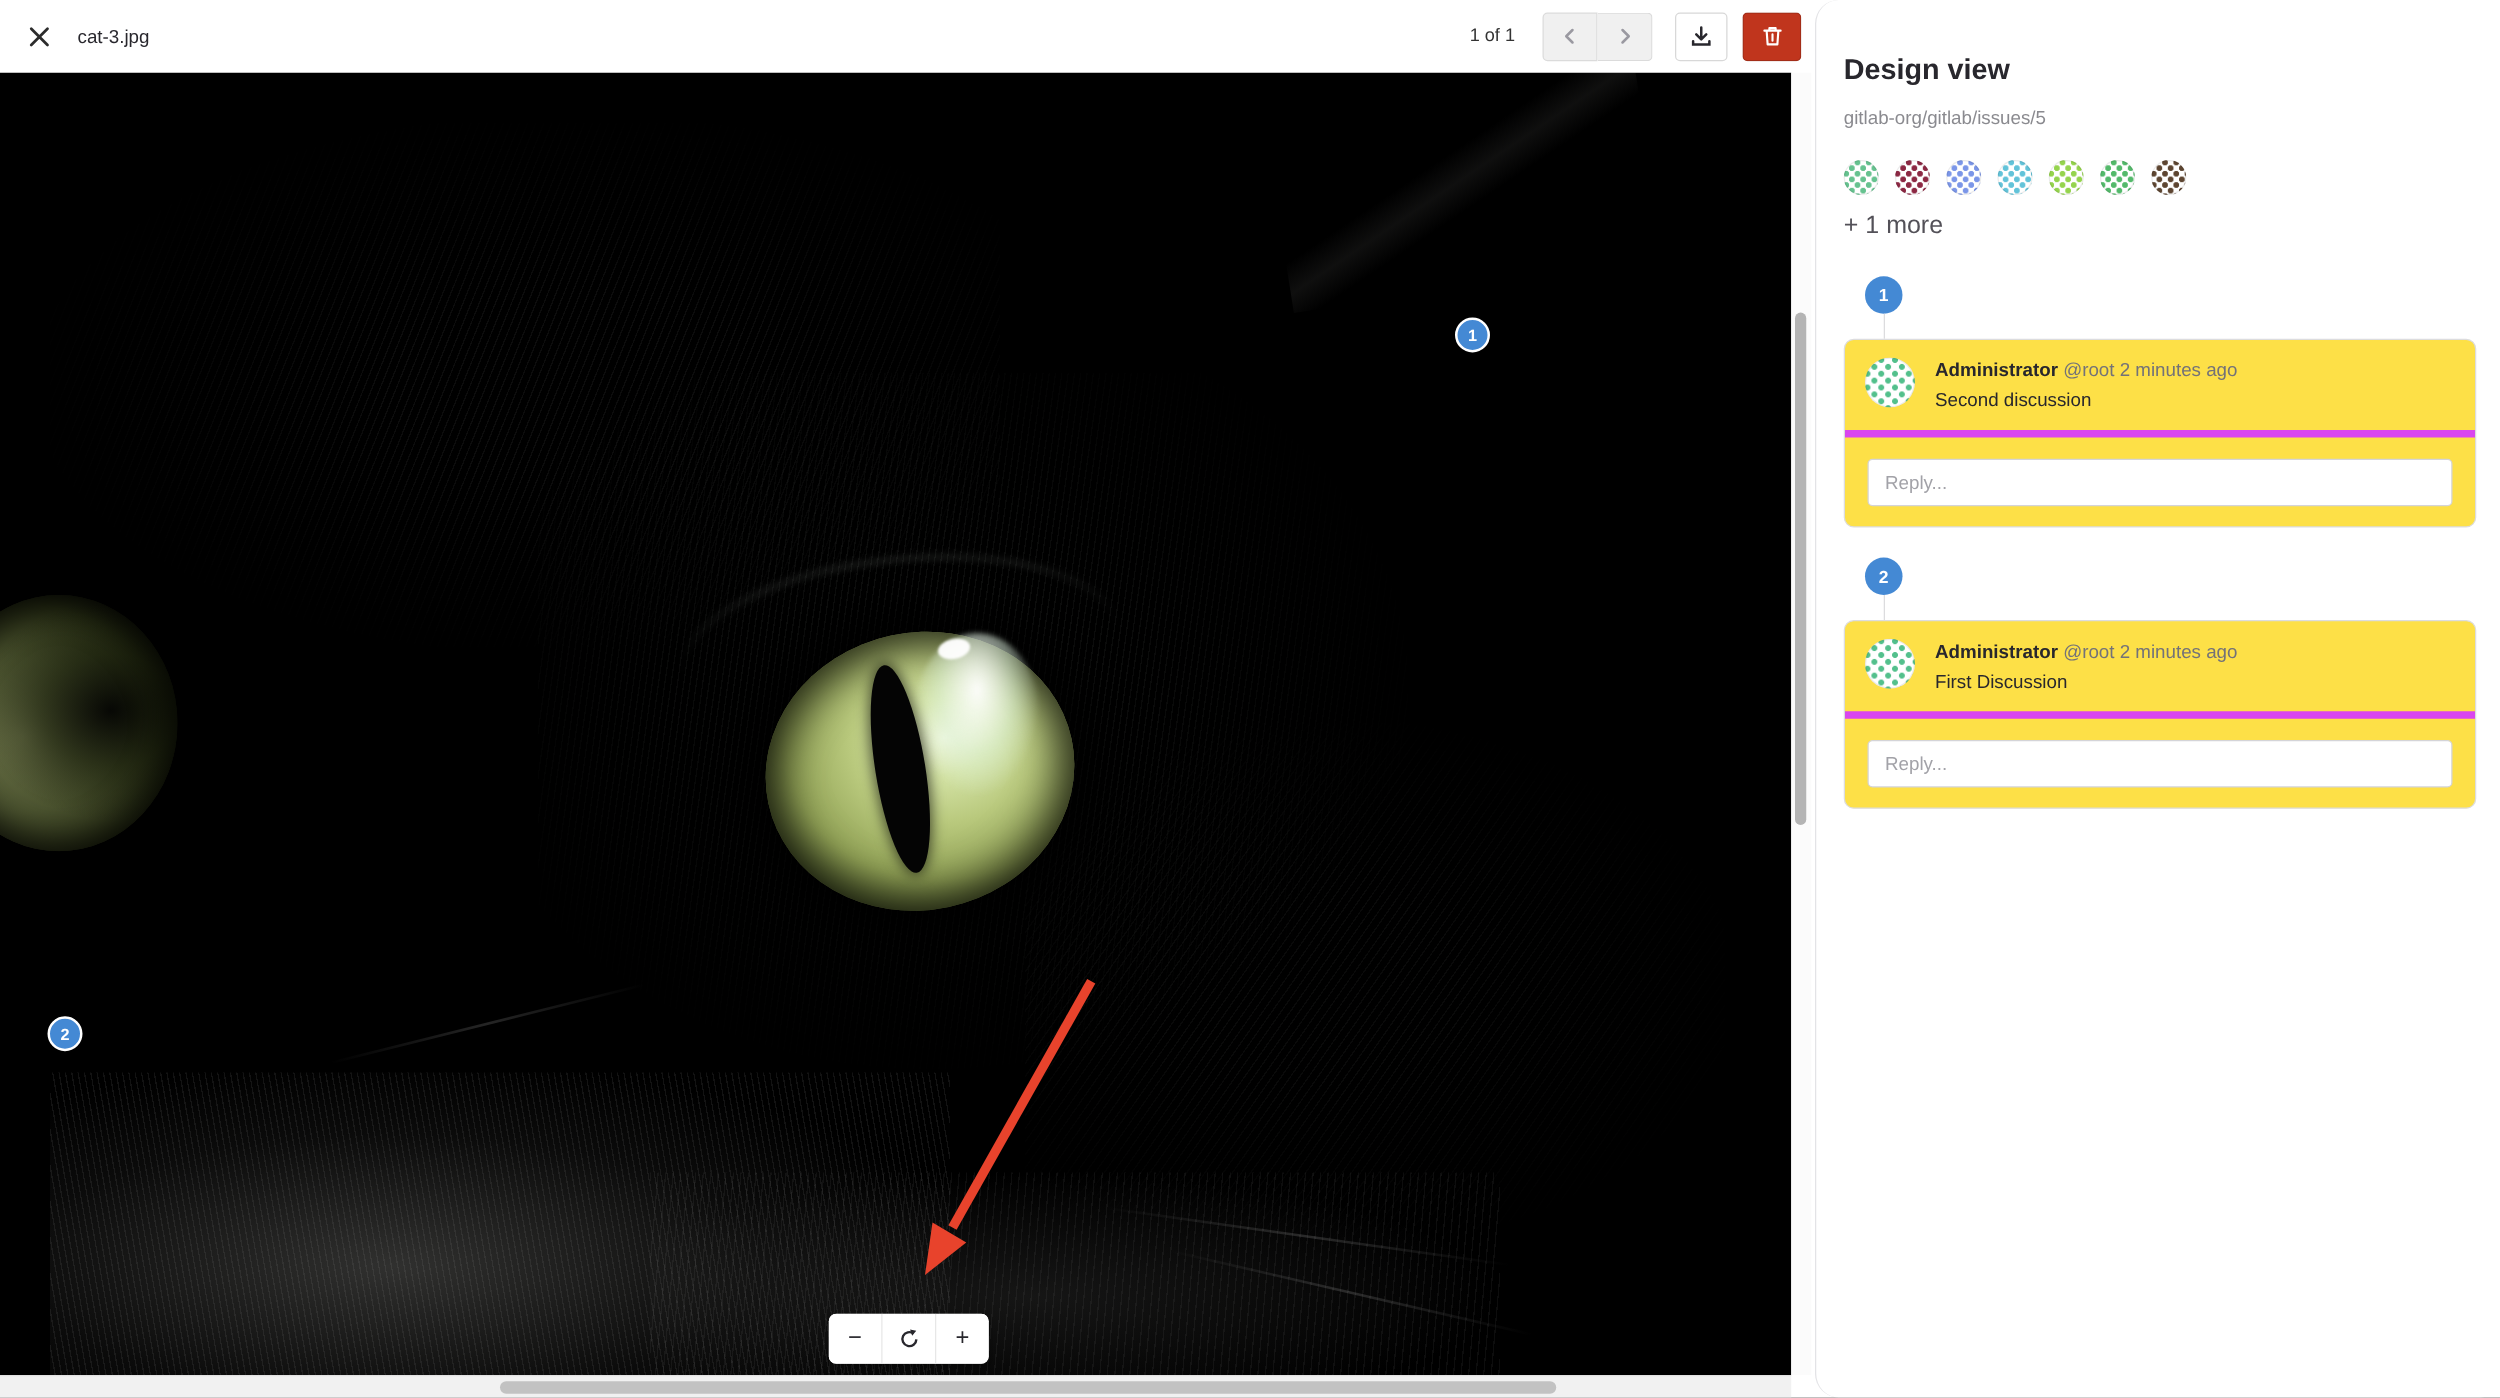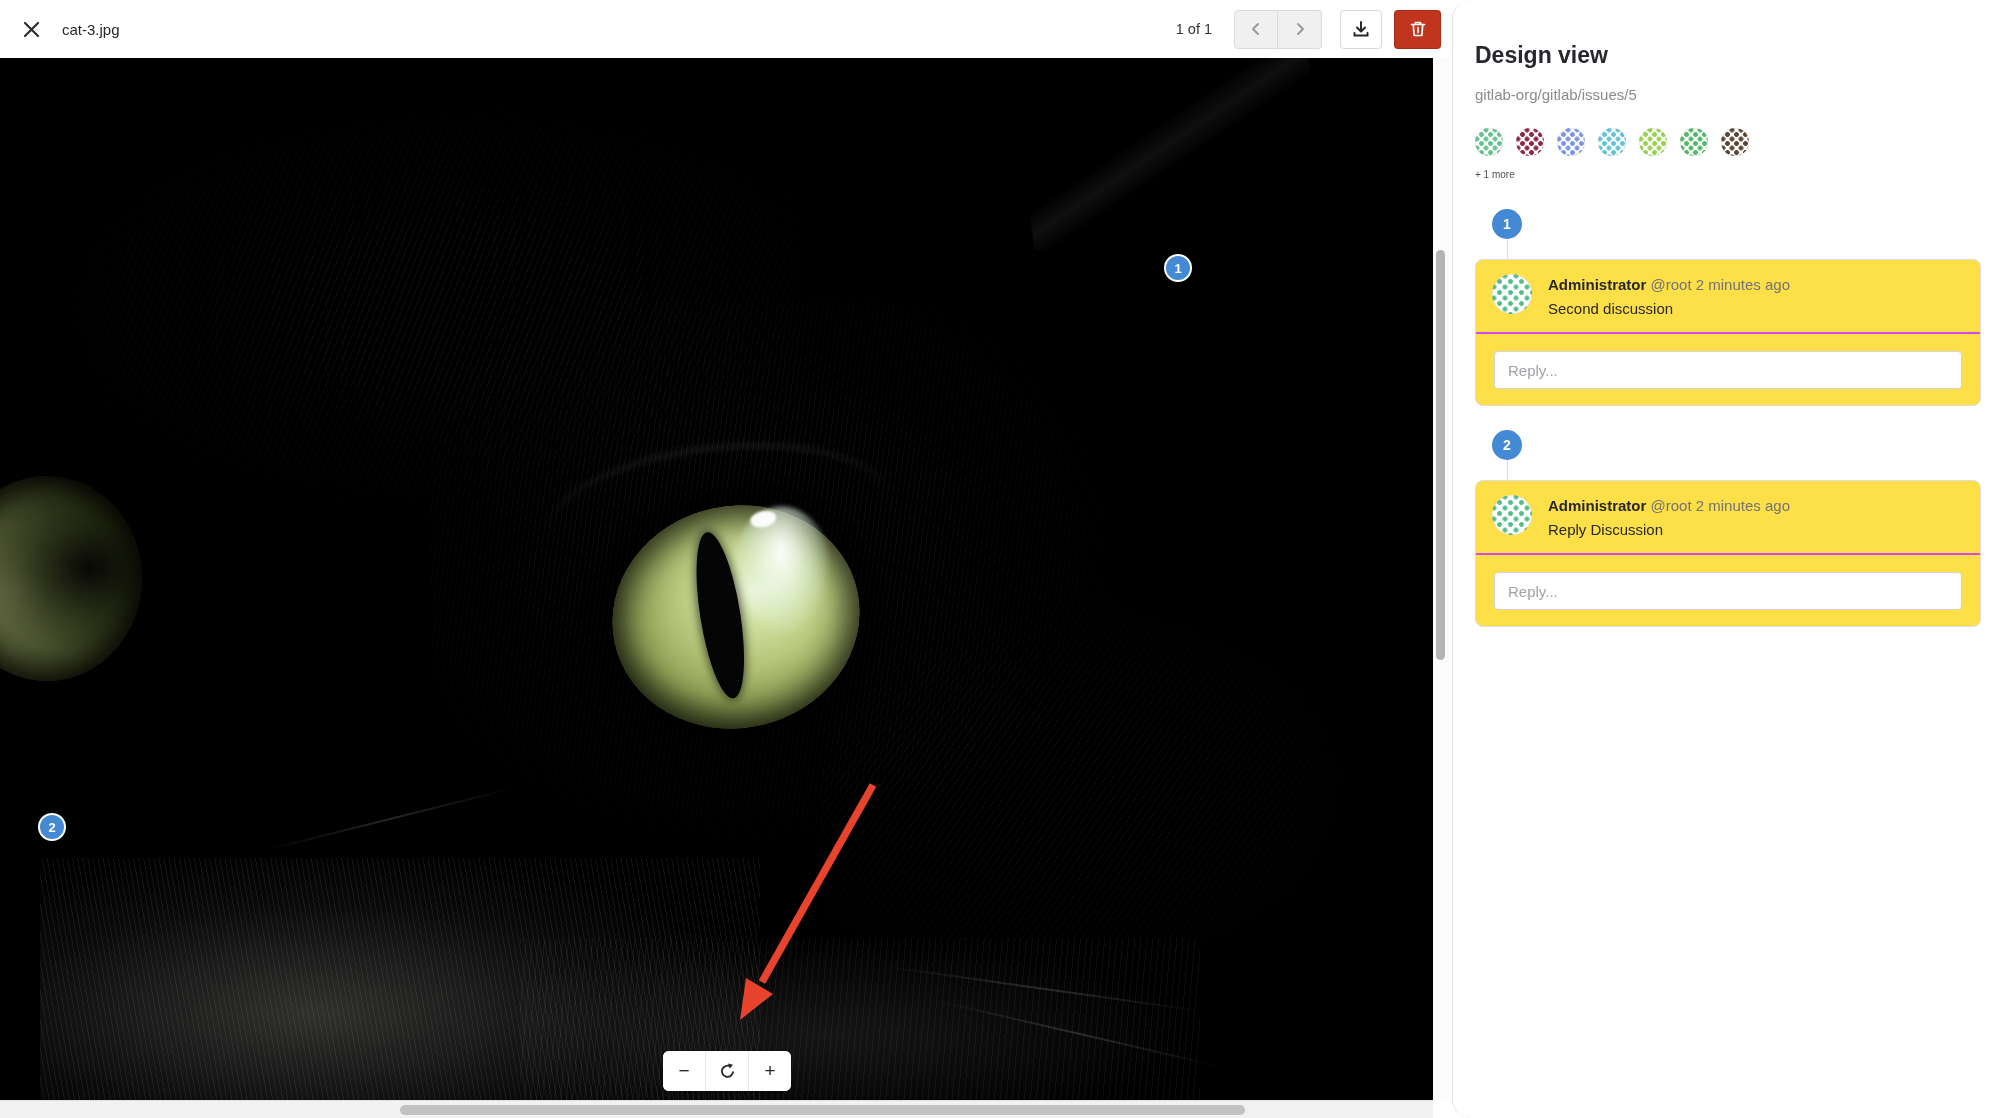--- a/index.html
+++ b/index.html
@@ -99,35 +99,35 @@
              border-left:1px solid #e3e3e6; padding:0 22px; overflow:hidden;border-radius:19px; }
   .sb-title { font-size:23px; font-weight:700; margin-top:42px; color:#28272d; }
   .sb-breadcrumb { margin-top:17px; font-size:15px; color:#8a8a8f; }
   .participants { margin-top:25px; display:flex; gap:13px; }
   .identicon { border-radius:50%; background-color:#fff; border:1px solid rgba(0,0,0,.08);
     background-image:radial-gradient(var(--dot,#999) 2.1px, transparent 2.6px),
                      radial-gradient(var(--dot,#999) 2.1px, transparent 2.6px);
     background-size:9px 9px; background-position:1px 1px, 5.5px 5.5px; }
   .avatar-sm { width:28px; height:28px; cursor:pointer; }
   .avatar-lg { width:40px; height:40px; background-size:11px 11px; background-position:1px 1px, 6.5px 6.5px; flex:0 0 40px; }
-  .more-label { margin-top:13px; font-size:10px; color:#535158; cursor:pointer; }
+  .more-label { margin-top:13px; font-size:20px; color:#535158; cursor:pointer; }
 
   .discussion { margin-top:29px; }
   .discussion + .discussion { margin-top:24px; }
   .disc-badge { width:30px; height:30px; margin-left:17px; border-radius:50%;
     background:var(--badge-blue,#4489d4); color:#fff; font-size:14px; font-weight:700;
     display:flex; align-items:center; justify-content:center; cursor:pointer; }
   .disc-stem { width:1px; height:20px; margin-left:32px; background:#dcdcde; }
   .disc-card { width:506px; border:1px solid #dcdcde; border-radius:8px; background:#fde047; }
   .comment { display:flex; gap:16px; padding:14px 16px 13px; }
   .comment-head { font-size:15px; line-height:21px; }
   .author { font-weight:700; color:#28272d; }
   .meta { color:#737278; }
   .comment-body { font-size:15px; line-height:21px; color:#28272d; margin-top:3px; }
-  .reply-zone { border-top:2px solid #d946ef; padding:17px 18px 16px; }
+  .reply-zone { border-top:6px solid #d946ef; padding:17px 18px 16px; }
   .reply-input { width:100%; height:38px; border:1px solid #d4d4d8; border-radius:4px;
     font-size:15px; padding:0 13px; color:#28272d; font-family:"Liberation Sans", sans-serif; }
   .reply-input::placeholder { color:#a2a2a8; }
 
   svg { display:block; }
 </style>
 </head>
 <body>
 
 <div class="app">
@@ -270,21 +270,21 @@
       <div class="disc-badge">2</div>
       <div class="disc-stem"></div>
       <div class="disc-card">
         <div class="comment">
           <span class="identicon avatar-lg" style="--dot: #53c08c;"></span>
           <div>
             <div class="comment-head">
               <span class="author">Administrator</span>
               <span class="meta">@root 2 minutes ago</span>
             </div>
-            <div class="comment-body">Reply Discussion</div>
+            <div class="comment-body">First Discussion</div>
           </div>
         </div>
         <div class="reply-zone">
           <input class="reply-input" placeholder="Reply..." style="">
         </div>
       </div>
     </section>
   </aside>
 </div>
 

